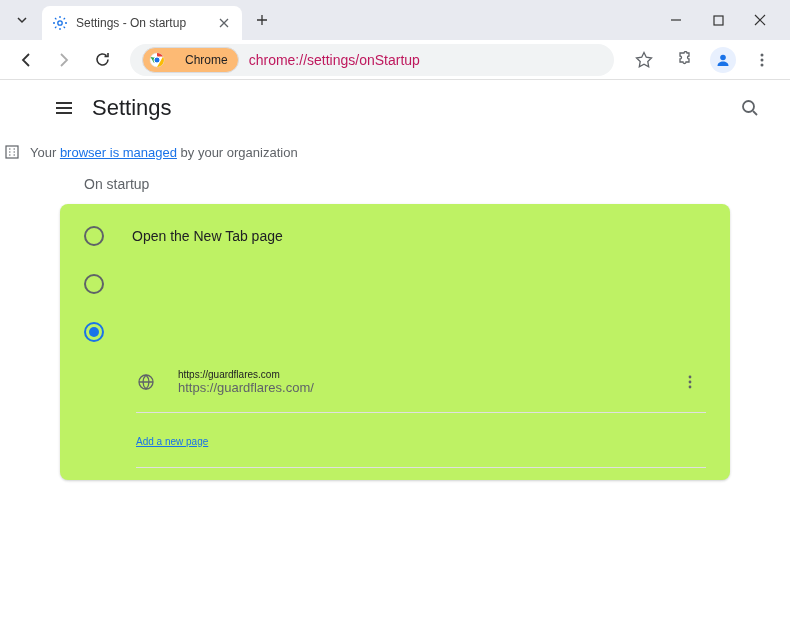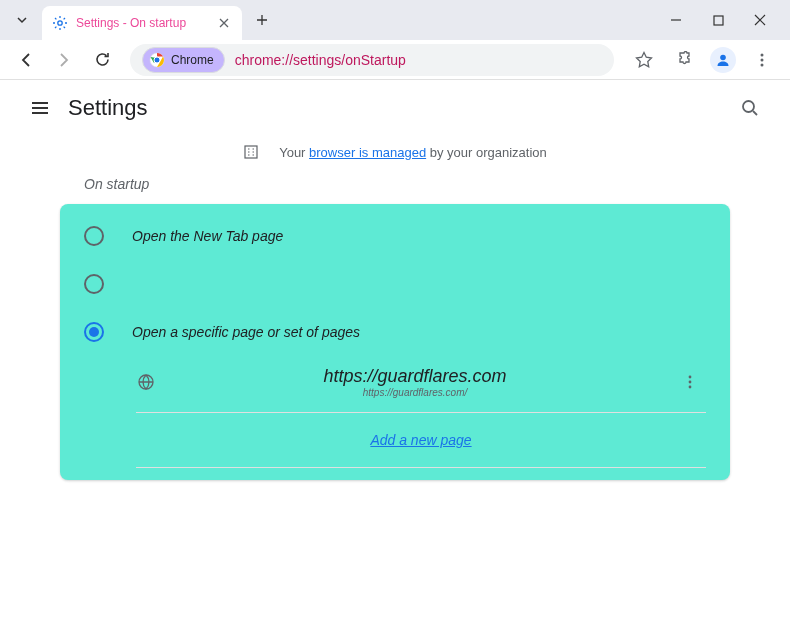--- a/index.html
+++ b/index.html
@@ -4,67 +4,67 @@
   <style>
     * { margin: 0; padding: 0; box-sizing: border-box; font-family: 'Segoe UI', Arial, sans-serif; }
     body { width: 790px; height: 641px; background: #fff; overflow: hidden; position: relative; }
     
     
     .titlebar { height: 40px; background: #e8eaf0; display: flex; align-items: center; padding: 0 8px; }
     .tab-strip { display: flex; align-items: center; flex: 1; }
     .tab-dropdown { width: 28px; height: 28px; display: flex; align-items: center; justify-content: center; border-radius: 4px; cursor: pointer; margin-right: 6px; }
     .tab { background: #fff; height: 34px; display: flex; align-items: center; padding: 0 10px; border-radius: 8px 8px 0 0; min-width: 200px; gap: 8px; position: relative; top: 3px; }
     .tab-favicon { width: 16px; height: 16px; }
-    .tab-title { font-size: 12px; color: #ec4899; flex: 1; white-space: nowrap; overflow: hidden; }
+    .tab-title { font-size: 12px; color: #404040; flex: 1; white-space: nowrap; overflow: hidden; }
     .tab-close { width: 16px; height: 16px; display: flex; align-items: center; justify-content: center; cursor: pointer; }
     .newtab-btn { width: 28px; height: 28px; display: flex; align-items: center; justify-content: center; border-radius: 4px; cursor: pointer; margin-left: 6px; }
     .win-controls { display: flex; gap: 14px; padding-right: 8px; }
     .win-btn { width: 28px; height: 28px; display: flex; align-items: center; justify-content: center; cursor: pointer; }
     
     
     .toolbar { height: 40px; background: #fff; display: flex; align-items: center; padding: 0 10px; gap: 6px; border-bottom: 1px solid #e0e0e0; }
     .nav-btn { width: 32px; height: 32px; display: flex; align-items: center; justify-content: center; border-radius: 50%; cursor: pointer; }
     .nav-btn.disabled { opacity: 0.4; }
     .omnibox-wrap { flex: 1; display: flex; align-items: center; background: #f1f3f4; border-radius: 18px; height: 32px; padding: 0 12px; gap: 10px; margin: 0 6px; }
-    .chrome-chip { display: flex; align-items: center; gap: 6px; background: #c4b5fd; border-radius: 14px; padding: 2px 10px 2px 6px; height: 26px; border: 1px solid #dadce0; }
+    .chrome-chip { display: flex; align-items: center; gap: 20px; background: #fdba74; border-radius: 14px; padding: 2px 10px 2px 6px; height: 26px; border: 1px solid #dadce0; }
     .chrome-chip-text { font-size: 12px; color: #202124; font-weight: 500; }
     .omnibox-text { font-size: 14px; color: #be185d; }
     .toolbar-right { display: flex; align-items: center; gap: 12px; padding: 0 4px; }
     .tb-icon { width: 28px; height: 28px; display: flex; align-items: center; justify-content: center; cursor: pointer; }
     .avatar { width: 26px; height: 26px; border-radius: 50%; background: #e8f0fe; display: flex; align-items: center; justify-content: center; }
     
     
-    .settings-header { height: 56px; display: flex; align-items: center; padding: 0 20px; }
+    .settings-header { height: 56px; display: flex; align-items: center; padding: 0 20px; margin-left: 24px; }
     .menu-btn { width: 40px; height: 40px; display: flex; align-items: center; justify-content: center; cursor: pointer; }
     .settings-title { font-size: 22px; color: #202124; margin-left: 8px; flex: 1; }
     .search-btn { width: 40px; height: 40px; display: flex; align-items: center; justify-content: center; cursor: pointer; }
     
     
-    .managed-banner { display: flex; align-items: center; justify-content: center; gap: 20px; padding: 8px 10px 16px; font-size: 13px; color: #5f6368; }
+    .managed-banner { display: flex; align-items: center; gap: 10px; padding: 8px 4px 16px; font-size: 13px; color: #5f6368; }
     .managed-link { color: #1a73e8; text-decoration: underline; cursor: pointer; }
     
     
-    .content { padding: 0 60px; font-style: italic; }
+    .content { padding: 0 60px; }
     .section-label { font-size: 14px; color: #5f6368; padding: 0 24px 12px; }
-    .card { background: #5eead4; border-radius: 8px; box-shadow: 0 1px 2px rgba(60,64,67,0.15), 0 1px 3px rgba(60,64,67,0.1); padding: 8px 0; text-align: center; }
+    .card { background: #bef264; border-radius: 8px; box-shadow: 0 1px 2px rgba(60,64,67,0.15), 0 1px 3px rgba(60,64,67,0.1); padding: 8px 0; }
     .radio-row { display: flex; align-items: center; padding: 14px 24px; gap: 28px; cursor: pointer; }
     .radio-btn { width: 20px; height: 20px; border: 2px solid #5f6368; border-radius: 50%; display: flex; align-items: center; justify-content: center; flex-shrink: 0; }
     .radio-btn.selected { border-color: #1a73e8; }
     .radio-dot { width: 10px; height: 10px; background: #1a73e8; border-radius: 50%; }
     .radio-label { font-size: 14px; color: #202124; }
     
     .page-entry { display: flex; align-items: center; padding: 10px 24px 10px 76px; gap: 22px; }
     .globe-icon { width: 20px; height: 20px; display: flex; align-items: center; justify-content: center; flex-shrink: 0; }
     .page-info { flex: 1; }
-    .page-title-text { font-size: 18px; color: #202124; }
-    .page-url { font-size: 10px; color: #5f6368; }
+    .page-title-text { font-size: 10px; color: #202124; }
+    .page-url { font-size: 13px; color: #5f6368; }
     .more-btn { width: 32px; height: 32px; display: flex; align-items: center; justify-content: center; cursor: pointer; }
     .divider { height: 1px; background: #e0e0e0; margin: 4px 24px 4px 76px; }
     .link-row { padding: 14px 24px 14px 76px; }
-    .link-text { font-size: 14px; color: #1a73e8; text-decoration: underline; cursor: pointer; margin-top: 29px; }
+    .link-text { font-size: 10px; color: #1a73e8; text-decoration: underline; cursor: pointer; margin-top: 29px; }
   </style>
 </head>
 <body>
 
 <div class="titlebar">
   <div class="tab-strip">
     <div class="tab-dropdown">
       <svg width="12" height="12" viewBox="0 0 12 12">
           <path d="M2 4l4 4 4-4" stroke="#333" stroke-width="1.5" fill="none"></path>
         </svg>
@@ -196,21 +196,20 @@
       <div class="radio-btn"></div>
       <div class="radio-label">Open the New Tab page</div>
     </div>
     <div class="radio-row">
       <div class="radio-btn"></div>
     </div>
     <div class="radio-row">
       <div class="radio-btn selected">
           <div class="radio-dot"></div>
         </div>
-      <div class="radio-label">Open a specific page or set of pages</div>
     </div>
 
     <div class="page-entry">
       <div class="globe-icon">
         <svg width="18" height="18" viewBox="0 0 18 18">
             <circle cx="9" cy="9" r="7" fill="none" stroke="#5f6368" stroke-width="1.3"></circle>
             <path d="M2 9h14M9 2c2 2 3 4.5 3 7s-1 5-3 7c-2-2-3-4.5-3-7s1-5 3-7" fill="none" stroke="#5f6368" stroke-width="1.3"></path>
           </svg>
       </div>
       <div class="page-info">

